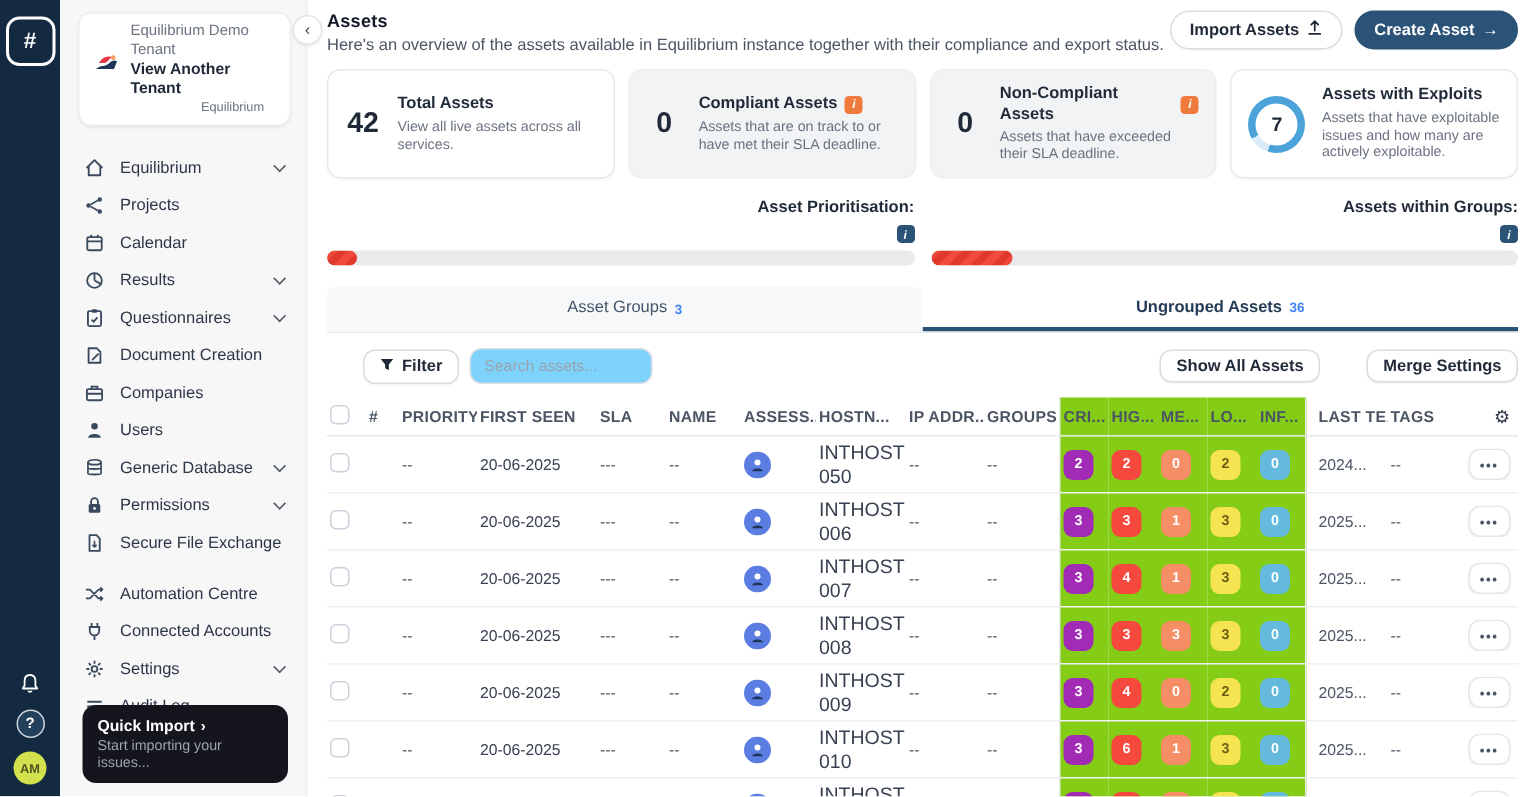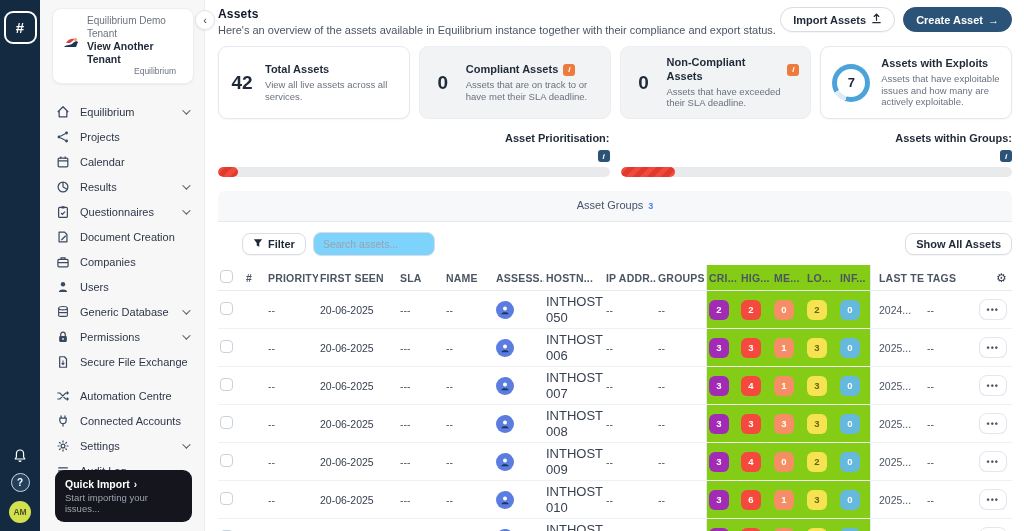--- a/index.html
+++ b/index.html
@@ -390,32 +390,37 @@
             <div class="bar-fill" style="width: 14%;"></div>
           </div>
   </div>
       </div>
 
     <div class="tabs">
         <div class="tab">
     <span>Asset Groups</span>
     <span class="tab-count">3</span>
   </div>
+        <div class="tab active">
+    <span>Ungrouped Assets</span>
+    <span class="tab-count">36</span>
+  </div>
       </div>
 
     <div class="toolbar">
       <button class="btn-sm">
         <span><svg width="10" height="10" viewBox="0 0 12 12">
               <path d="M1 1.5 H11 L7.5 6 V10.5 L4.5 9 V6 Z" fill="#1f2937"></path>
             </svg></span>
         <span>Filter</span>
       </button>
       <input class="search-input" type="text" placeholder="Search assets..." style="">
       <div class="toolbar-right">
         <button class="btn-sm">Show All Assets</button>
+        <button class="btn-sm">Merge Settings</button>
       </div>
     </div>
 
     <div class="tbl">
       <div class="trow thead">
         <span class="cell col-check"><span class="checkbox"></span></span>
         <span style="display:contents"><span class="cell th col-num">#</span><span class="cell th col-priority">PRIORITY</span><span class="cell th col-first_seen">FIRST SEEN</span><span class="cell th col-sla">SLA</span><span class="cell th col-name">NAME</span><span class="cell th col-assess">ASSESS...</span><span class="cell th col-hostname">HOSTN...</span><span class="cell th col-ip">IP ADDR...</span><span class="cell th col-groups">GROUPS</span><span class="cell th col-critical">CRI...</span><span class="cell th col-high">HIG...</span><span class="cell th col-medium">ME...</span><span class="cell th col-low">LO...</span><span class="cell th col-info">INF...</span><span class="cell th col-last_tested">LAST TE...</span><span class="cell th col-tags">TAGS</span></span>
         <span class="cell col-actions th gear-th">⚙</span>
       </div>
       <div>

